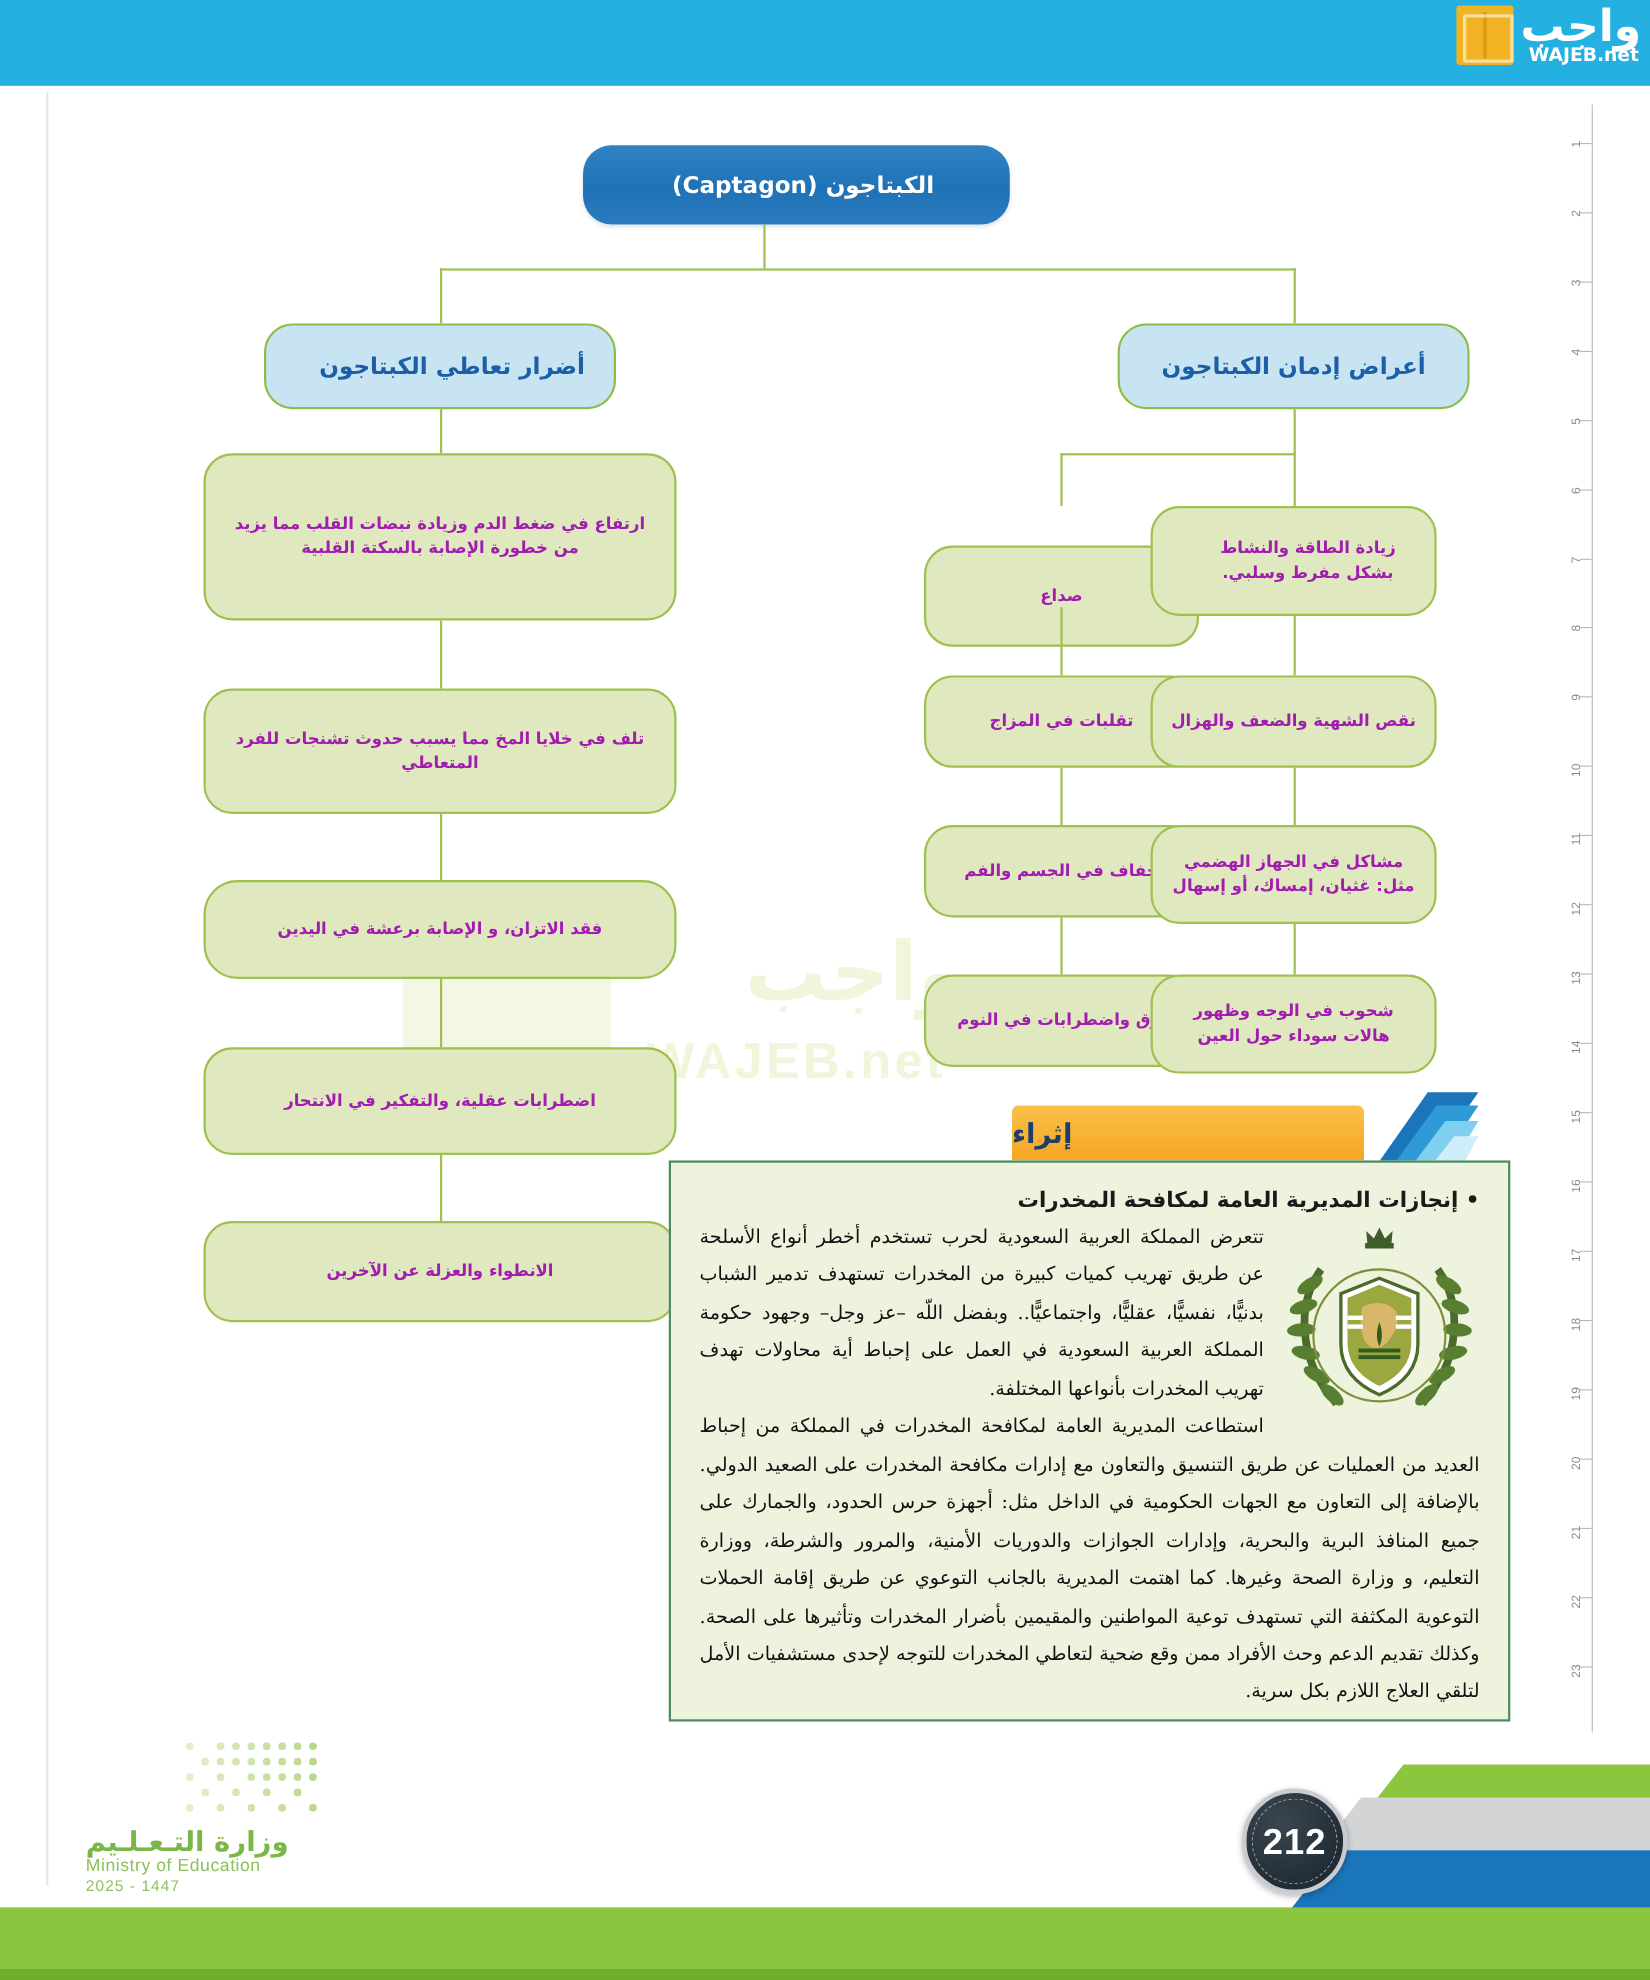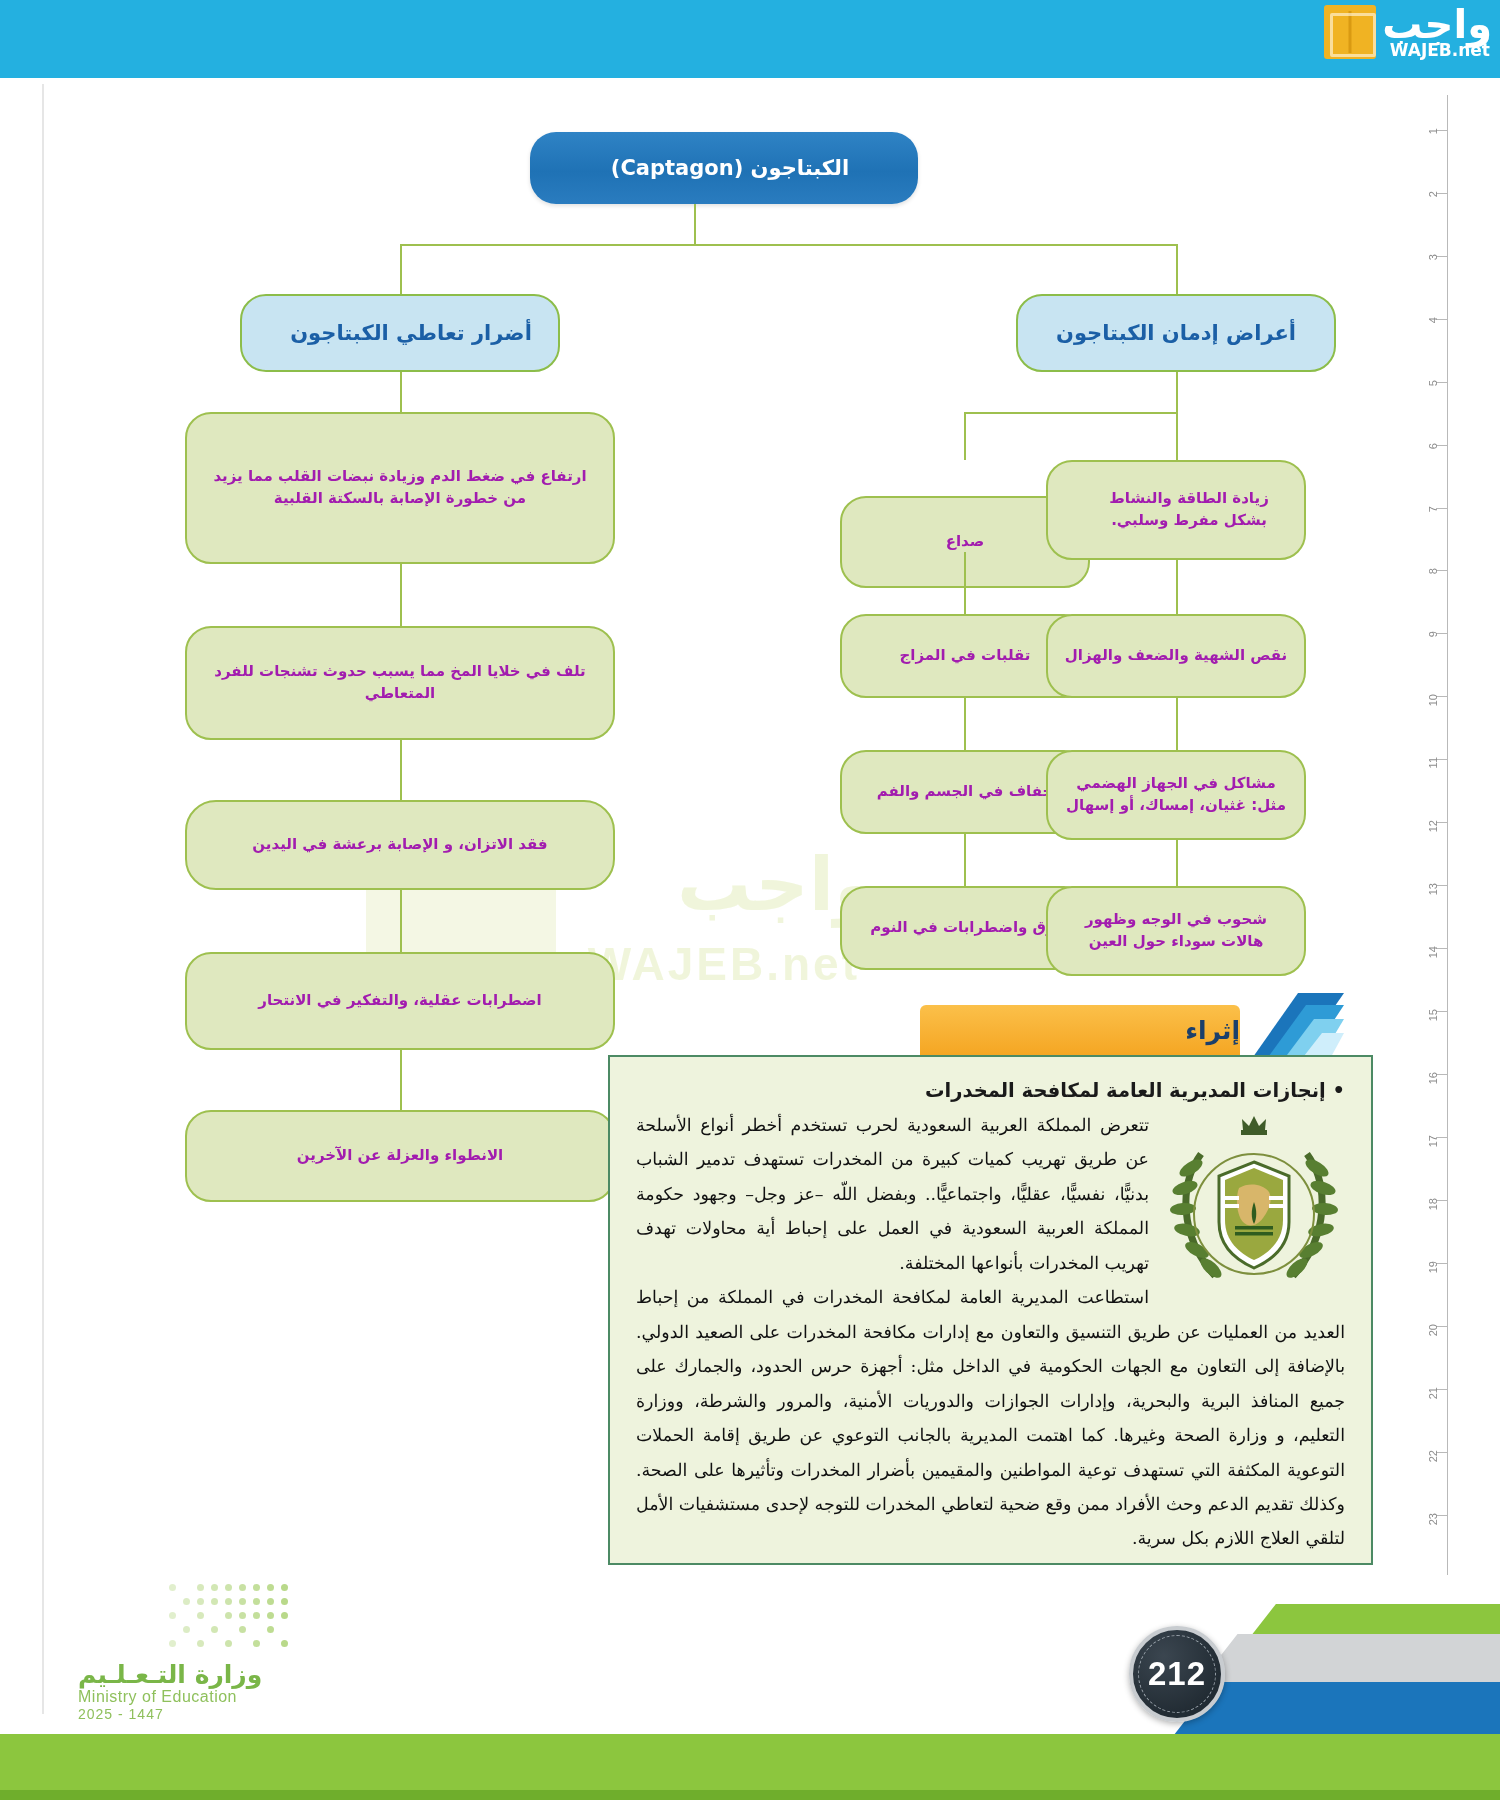--- a/index.html
+++ b/index.html
@@ -207,21 +207,21 @@
   .enrich-tab {
     position: absolute;
     left: 920px;
     top: 1005px;
     width: 320px;
     height: 50px;
     background: linear-gradient(180deg,#fbc04a 0%, #f5a623 100%);
     border-radius: 6px 6px 0 0;
     display: flex;
     align-items: center;
-    justify-content: flex-start;
+    justify-content: flex-end;
   }
   .enrich-tab-label {
     font-size: 25px;
     font-weight: bold;
     color: #1b3f6b;
   }
   .enrich-fan {
     position: absolute;
     left: 1240px;
     top: 975px;

